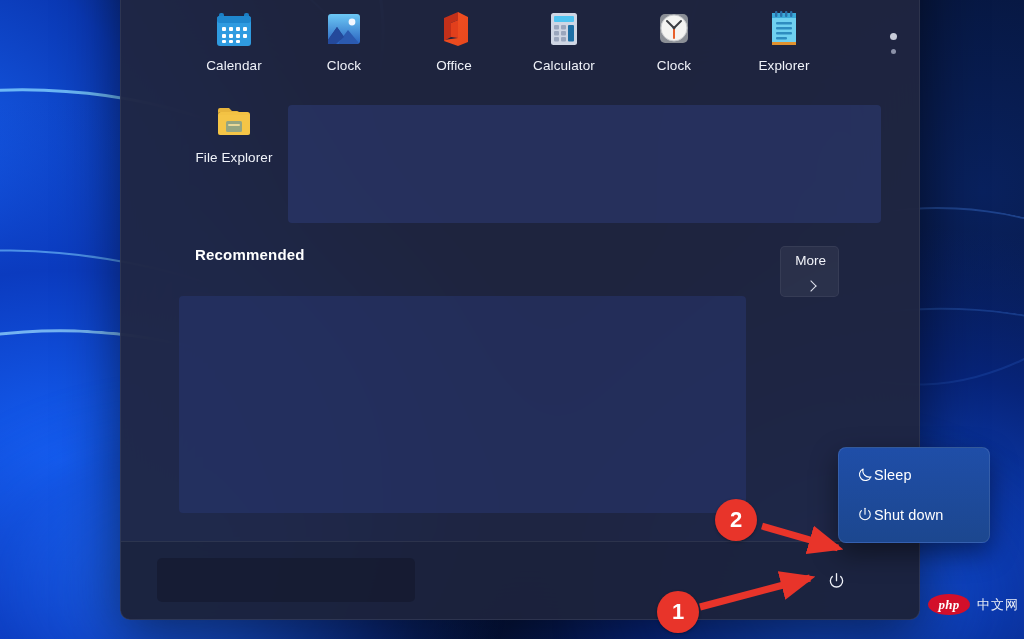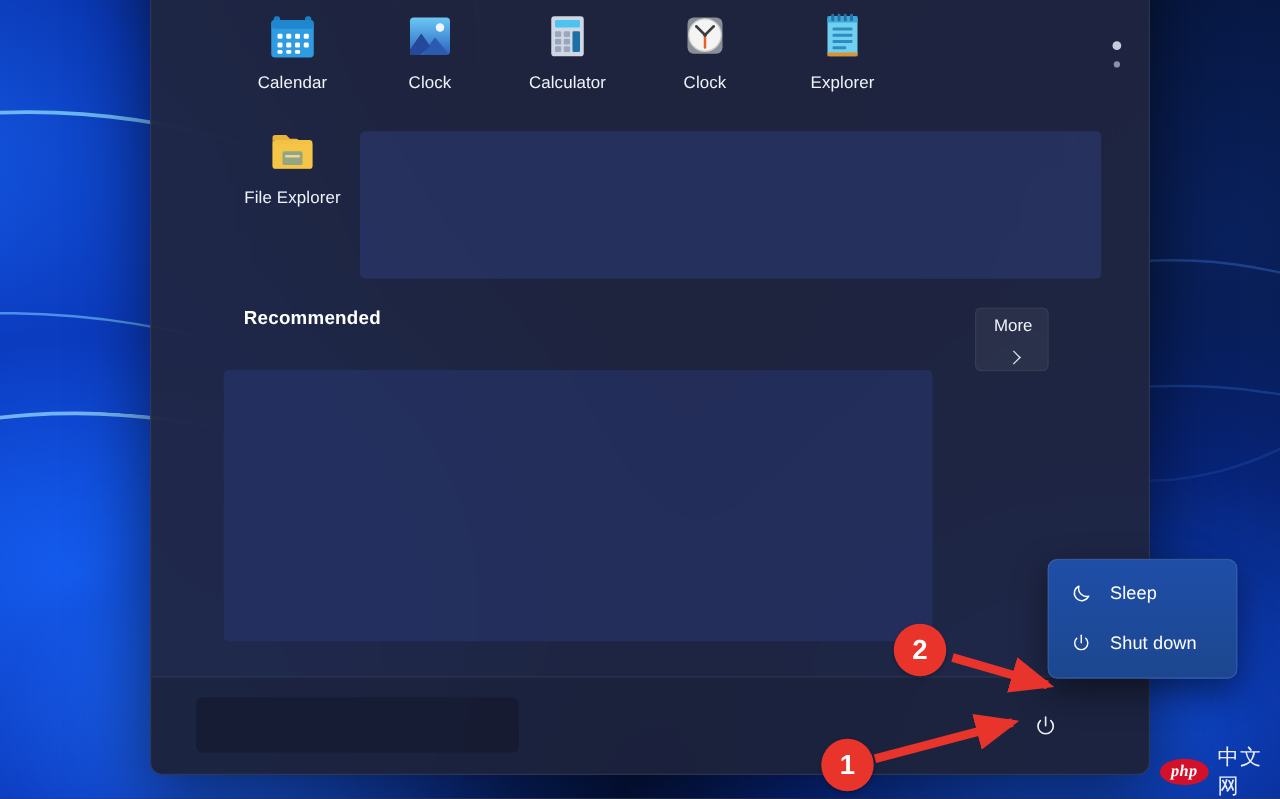--- a/index.html
+++ b/index.html
@@ -186,21 +186,20 @@
     border: 1px solid rgba(255,255,255,0.10);
     border-radius: 8px;
     padding: 7px 0;
     box-shadow: 0 10px 28px rgba(0,0,0,0.45);
     overflow: hidden;
   }
   .power-item {
     display: flex; align-items: center;
     height: 40px;
     padding-left: 16px;
-    gap: 14px;
     cursor: pointer;
   }
   .power-item .pi-icon {
     width: 19px; height: 19px;
     display: flex; align-items: center; justify-content: center;
     color: #ffffff;
     flex: 0 0 19px;
   }
   .power-item .pi-label {
     font-size: 14.5px; color: #ffffff; letter-spacing: .1px; white-space: nowrap;
@@ -228,21 +227,21 @@
     width: 42px; height: 21px;
     background: #d30f2a;
     border-radius: 50%;
     display: flex; align-items: center; justify-content: center;
     font-family: "Liberation Serif", serif;
     font-style: italic; font-weight: bold;
     font-size: 13px; color: #ffffff;
     letter-spacing: .3px;
   }
   #wm-text {
-    font-size: 17px; color: #e8ecf5;
+    font-size: 13px; color: #e8ecf5;
     letter-spacing: 1px;
     font-family: "DejaVu Sans", sans-serif;
   }
 </style>
 </head>
 <body>
 
 <div id="screen">
 
   <div id="wallpaper">
@@ -303,20 +302,36 @@
               <rect x="4" y="5" width="32" height="30" rx="3" fill="url(#phg)"></rect>
               <circle cx="28" cy="13" r="3.4" fill="#f2f7ff"></circle>
               <path d="M4 31 L13 18 L22 31 Z" fill="#1e3f86"></path>
               <path d="M15 33 L24 21 L34 33 L34 35 L15 35 Z" fill="#2b5ab0"></path>
               <path d="M4 31 L13 18 L20 28 L12 35 L4 35 Z" fill="#24499b"></path>
             </svg>
           </div>
           <div class="app-label">Clock</div>
         </div>
 
+        <div class="app-tile">
+          <div class="app-icon">
+            <svg viewBox="0 0 40 40" width="40" height="40">
+              <defs>
+                <linearGradient id="ofg" x1="0" y1="0" x2="1" y2="1">
+                  <stop offset="0%" stop-color="#f25022"></stop>
+                  <stop offset="100%" stop-color="#e8481d"></stop>
+                </linearGradient>
+              </defs>
+              <path d="M24 3 L34 8 L34 33 L24 37 L10 32 L10 31 L24 29 Z" fill="url(#ofg)"></path>
+              <path d="M24 3 L10 9 L10 32 L17 28 L17 14 L24 11 Z" fill="#c2301a"></path>
+              <path d="M24 11 L24 29 L17 28 L17 14 Z" fill="#e23f1c"></path>
+            </svg>
+          </div>
+          <div class="app-label">Office</div>
+        </div>
 
         <div class="app-tile">
           <div class="app-icon">
             <svg viewBox="0 0 40 40" width="40" height="40">
               <rect x="7" y="4" width="26" height="32" rx="2.5" fill="#cfd6e4"></rect>
               <rect x="10" y="7" width="20" height="6" rx="1" fill="#4fc3f0"></rect>
               <g fill="#9aa6bd">
                 <rect x="10" y="16" width="5" height="4.5" rx="1"></rect>
                 <rect x="17" y="16" width="5" height="4.5" rx="1"></rect>
                 <rect x="10" y="22" width="5" height="4.5" rx="1"></rect>

